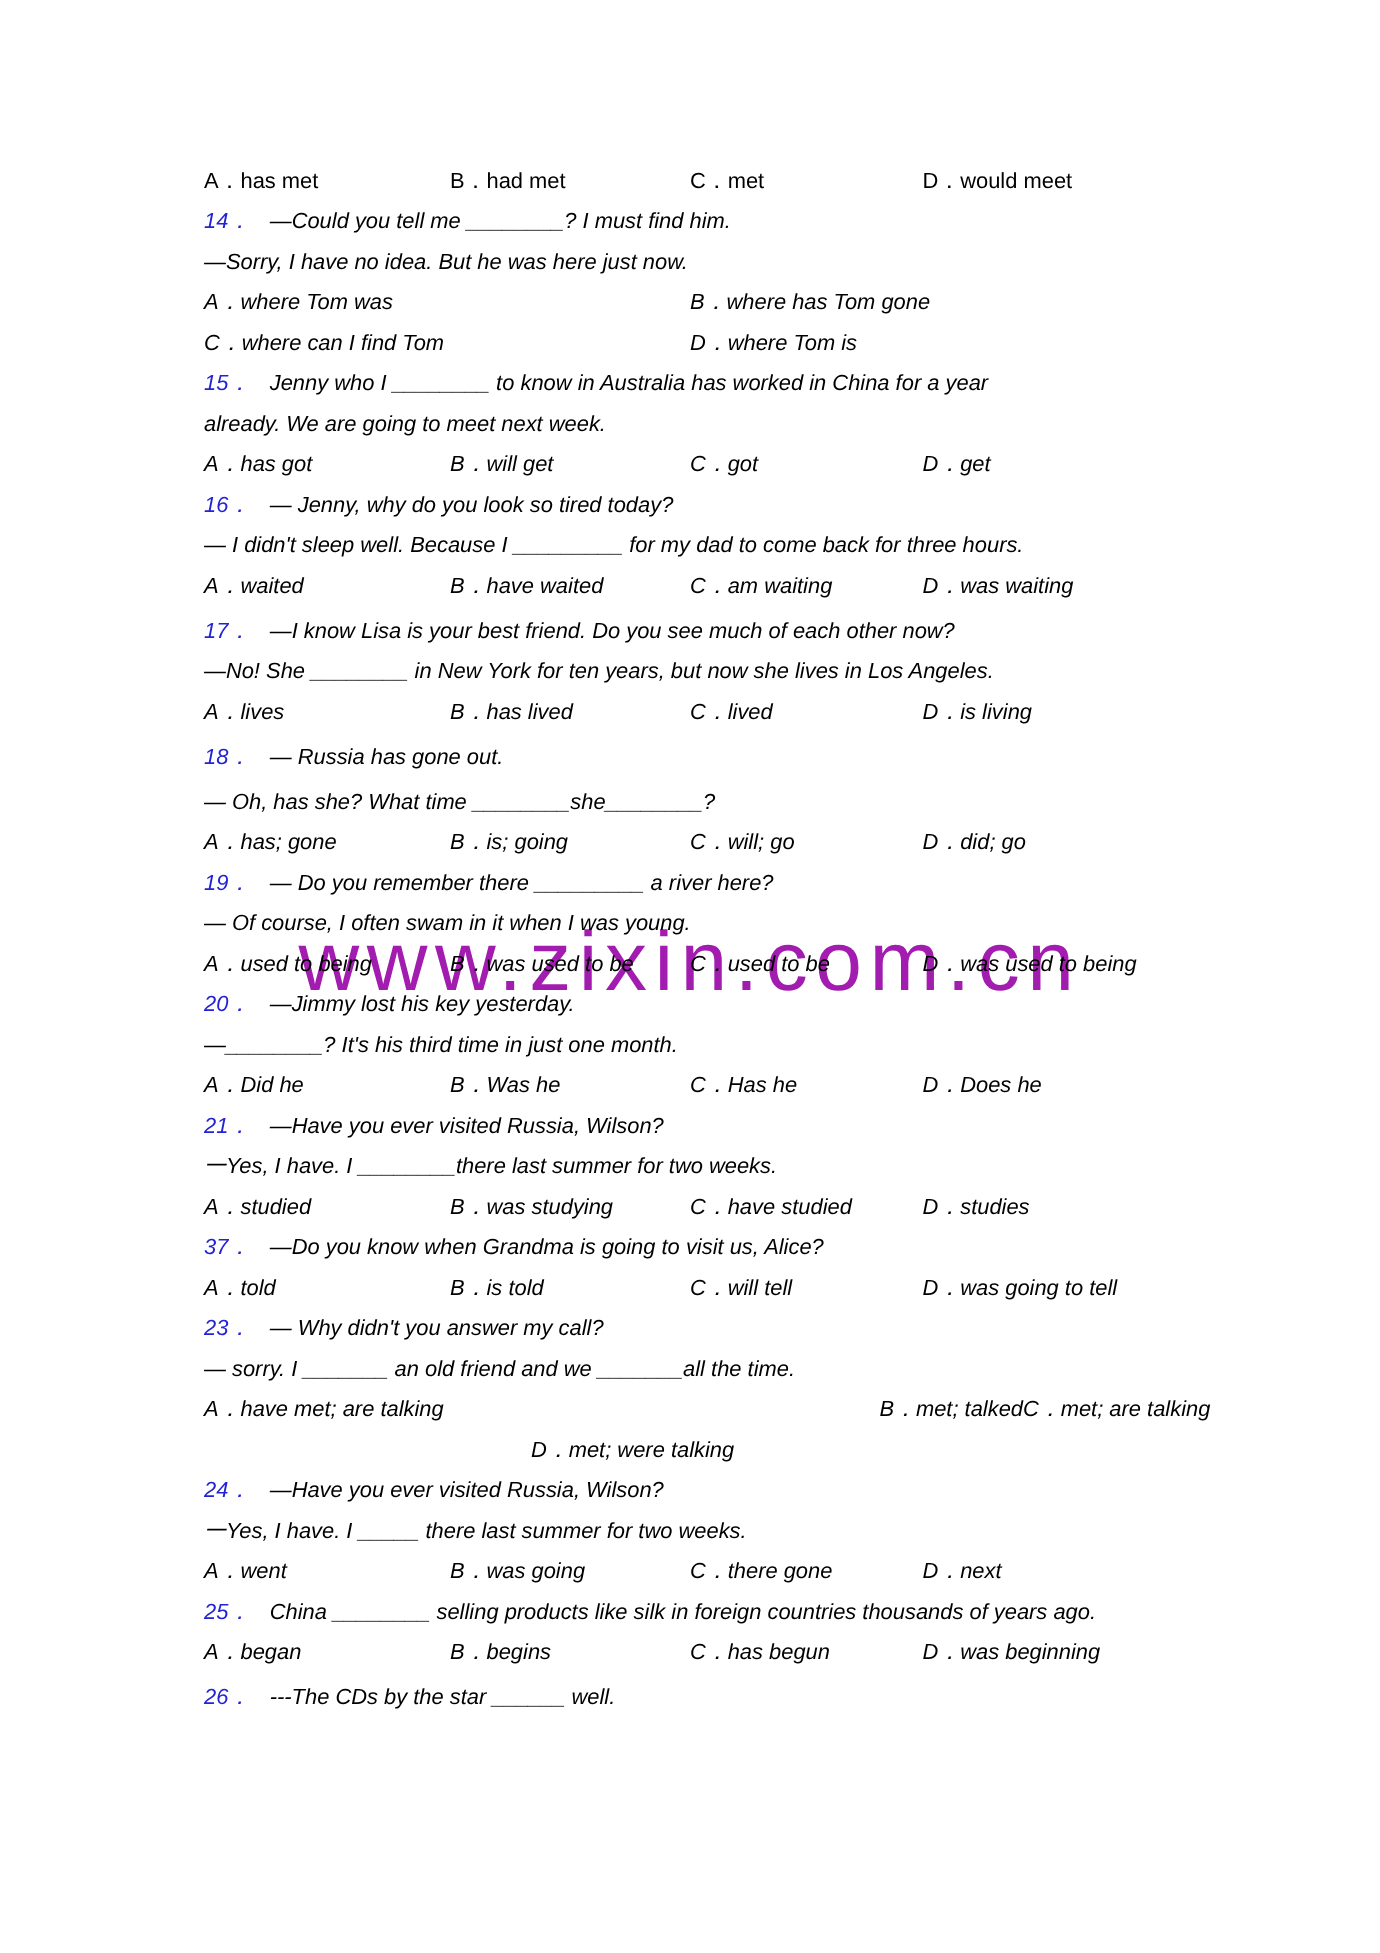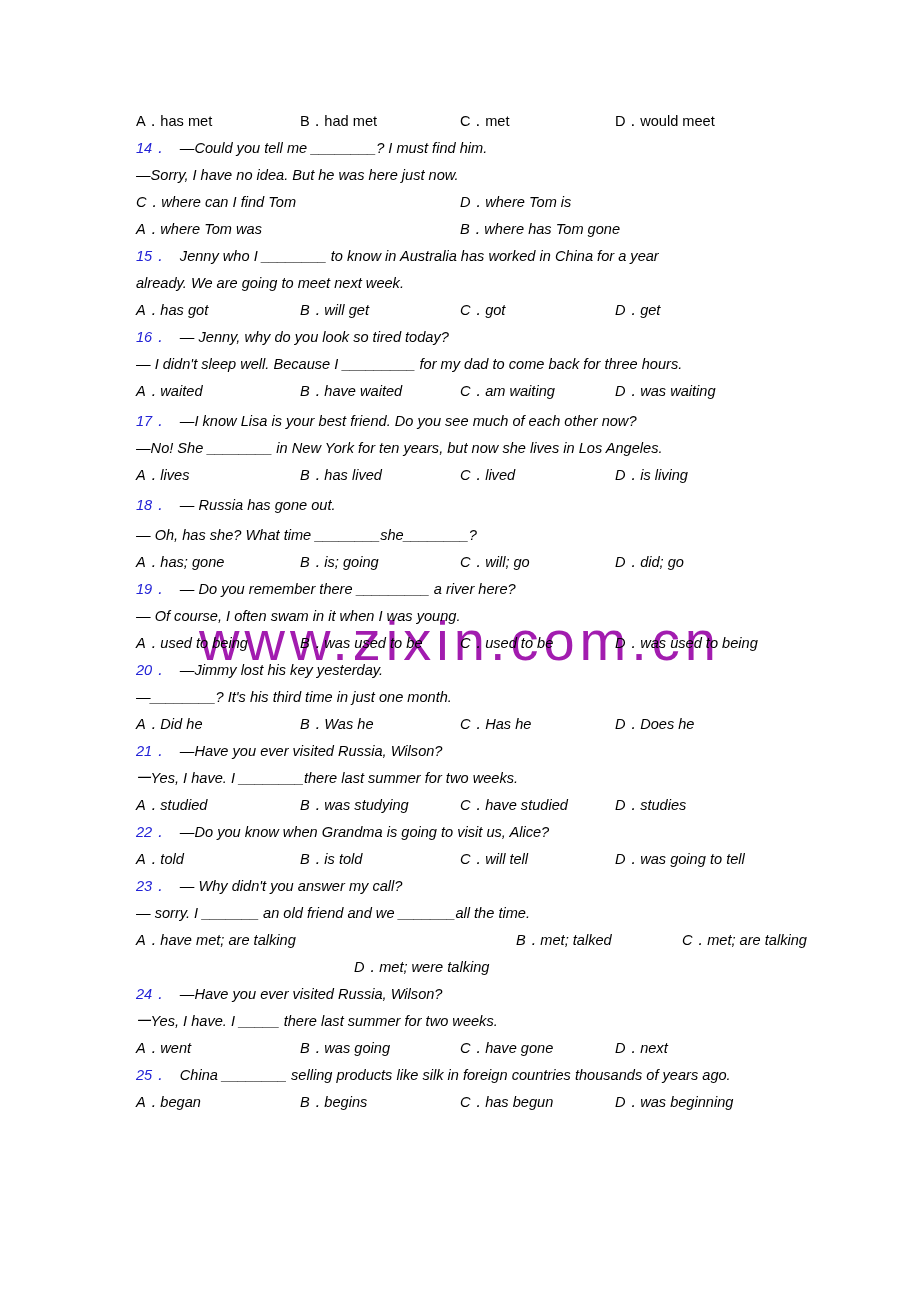--- a/index.html
+++ b/index.html
@@ -101,44 +101,44 @@
   }
   .opts2 > .opt {
     display: inline-block;
     vertical-align: top;
   }
   .opt-half { width: 324px; }
 
   
   .opts-abc { font-size: 14.6px; line-height: 27px; white-space: nowrap; }
   .opts-abc .opt-wide { display: inline-block; width: 380px; vertical-align: top; }
-  .opts-abc .opt-mid  { display: inline-block; width: 166px; vertical-align: top; }
+  .opts-abc .opt-mid  { display: inline-block; width: 166px; vertical-align: top; text-align: right; }
   .opt-d-row { font-size: 14.6px; line-height: 27px; white-space: nowrap; padding-left: 218px; }
 
   .gap-sm { height: 3px; }
 </style>
 </head>
 <body>
 
 <div id="watermark">www.zixin.com.cn</div>
 
 <div id="page">
 
   <div class="opts4">
     <span class="opt opt-a">A．has met</span><span class="opt opt-b">B．had met</span><span class="opt opt-c">C．met</span><span class="opt opt-d">D．would meet</span>
   </div>
 
   <div class="q-block">
     <div class="line stem-wrap"><span class="qnum">14．</span><span class="qnum-sp"></span><span>—Could you tell me ________? I must find him.</span></div>
     <div class="line"><span>—Sorry, I have no idea. But he was here just now.</span></div>
     <div class="opts2">
+      <span class="opt opt-half">A．where Tom was</span><span class="opt">B．where has Tom gone</span>
+    </div>
+    <div class="opts2">
       <span class="opt opt-half">C．where can I find Tom</span><span class="opt">D．where Tom is</span>
-    </div>
-    <div class="opts2">
-      <span class="opt opt-half">A．where Tom was</span><span class="opt">B．where has Tom gone</span>
     </div>
   </div>
 
   <div class="q-block">
     <div class="stem stem-wrap"><span class="qnum">15．</span><span class="qnum-sp"></span><span>Jenny who I ________ to know in Australia has worked in China for a year already. We are going to meet next week.</span></div>
     <div class="opts4">
       <span class="opt opt-a">A．has got</span><span class="opt opt-b">B．will get</span><span class="opt opt-c">C．got</span><span class="opt opt-d">D．get</span>
     </div>
   </div>
 
@@ -189,46 +189,49 @@
 
   <div class="q-block">
     <div class="line"><span class="qnum">21．</span><span class="qnum-sp"></span><span>—Have you ever visited Russia, Wilson?</span></div>
     <div class="line"><span>一Yes, I have. I ________there last summer for two weeks.</span></div>
     <div class="opts4">
       <span class="opt opt-a">A．studied</span><span class="opt opt-b">B．was studying</span><span class="opt opt-c">C．have studied</span><span class="opt opt-d">D．studies</span>
     </div>
   </div>
 
   <div class="q-block">
-    <div class="line"><span class="qnum">22．</span><span class="qnum-sp"></span><span>—Do you know when Grandma is going to visit us, Alice?</span></div>
+    <div class="line"><span class="qnum">37．</span><span class="qnum-sp"></span><span>—Do you know when Grandma is going to visit us, Alice?</span></div>
     <div class="opts4">
       <span class="opt opt-a">A．told</span><span class="opt opt-b">B．is told</span><span class="opt opt-c">C．will tell</span><span class="opt opt-d">D．was going to tell</span>
     </div>
   </div>
 
   <div class="q-block">
     <div class="line"><span class="qnum">23．</span><span class="qnum-sp"></span><span>— Why didn't you answer my call?</span></div>
     <div class="line"><span>— sorry. I _______ an old friend and we _______all the time.</span></div>
     <div class="opts-abc">
       <span class="opt-wide">A．have met; are talking</span><span class="opt-mid">B．met; talked</span><span>C．met; are talking</span>
     </div>
     <div class="opt-d-row"><span>D．met; were talking</span></div>
   </div>
 
   <div class="q-block">
     <div class="line"><span class="qnum">24．</span><span class="qnum-sp"></span><span>—Have you ever visited Russia, Wilson?</span></div>
     <div class="line"><span>一Yes, I have. I _____ there last summer for two weeks.</span></div>
     <div class="opts4">
-      <span class="opt opt-a">A．went</span><span class="opt opt-b">B．was going</span><span class="opt opt-c">C．have gone</span><span class="opt opt-d">D．next</span>
+      <span class="opt opt-a">A．went</span><span class="opt opt-b">B．was going</span><span class="opt opt-c">C．there gone</span><span class="opt opt-d">D．next</span>
     </div>
   </div>
 
   <div class="q-block">
     <div class="line"><span class="qnum">25．</span><span class="qnum-sp"></span><span>China ________ selling products like silk in foreign countries thousands of years ago.</span></div>
     <div class="opts4">
       <span class="opt opt-a">A．began</span><span class="opt opt-b">B．begins</span><span class="opt opt-c">C．has begun</span><span class="opt opt-d">D．was beginning</span>
     </div>
   </div>
 
   <div class="gap-sm"></div>
 
+  <div class="q-block">
+    <div class="line"><span class="qnum">26．</span><span class="qnum-sp"></span><span>---The CDs by the star ______ well.</span></div>
+  </div>
 
 </div>
 
 </body></html>

